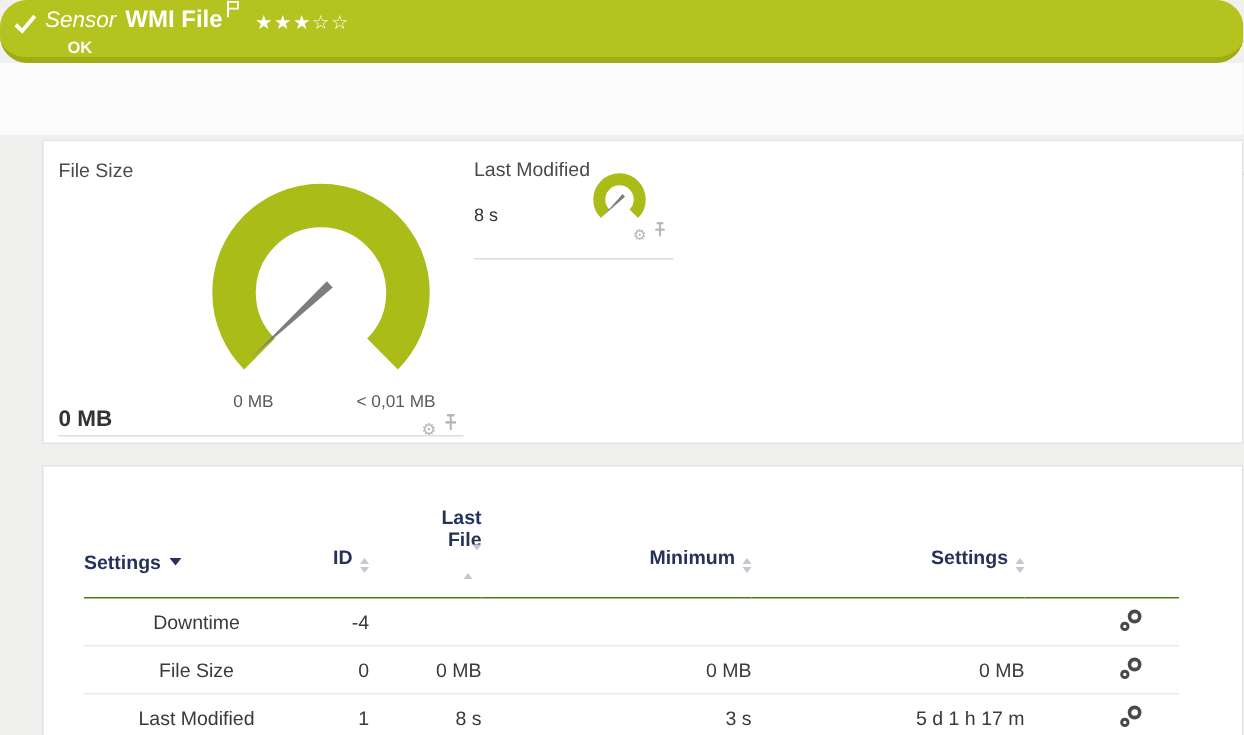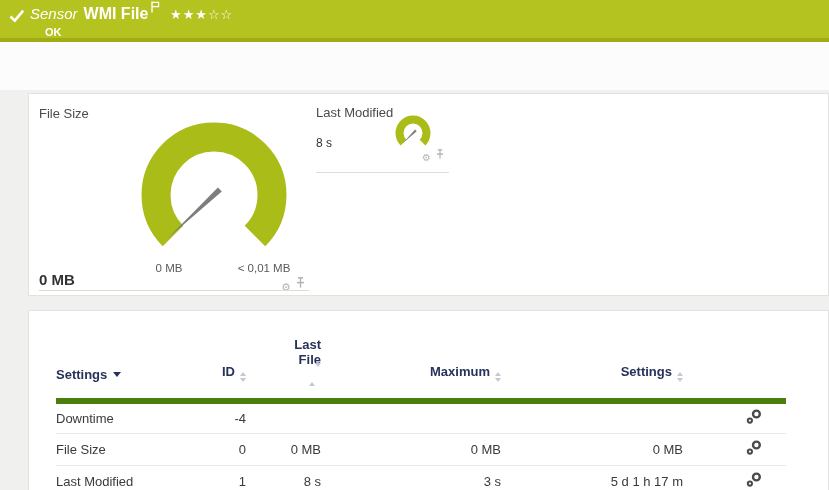--- a/index.html
+++ b/index.html
@@ -2,21 +2,21 @@
 <html><head>
 <meta charset="utf-8">
 <style>
   * { margin:0; padding:0; box-sizing:border-box; }
   html,body { width:829px; height:490px; }
   body { font-family:"Liberation Sans","DejaVu Sans",sans-serif; background:#f0f0ef; }
   .screen { position:relative; width:829px; height:490px; overflow:hidden; background:#f0f0ef; }
 
   
   .hdr { position:absolute; left:0; top:0; width:829px; height:42px;
-         background:#b4c320; border-bottom:4px solid #a0ac14; }
+         background:#b4c320; border-bottom:4px solid #a0ac14;border-radius:18px; }
   .hdr-check { position:absolute; left:9px; top:9px; }
   .hdr-title { position:absolute; left:30px; top:5px; white-space:nowrap; color:#fff; }
   .hdr-title .prefix { font-style:italic; font-size:15px; font-weight:400; margin-right:6px; }
   .hdr-title .name { font-size:16px; font-weight:700; }
   .hdr-flag { position:relative; top:-6px; margin-left:3px; display:inline-block; }
   .hdr-stars { position:absolute; left:170px; top:7px; color:#fff; font-size:13px; letter-spacing:1px; white-space:nowrap; }
   .hdr-status { position:absolute; left:45px; top:26px; color:#fff; font-size:11px; font-weight:700; }
 
   
   .tabbar { position:absolute; left:0; top:42px; width:829px; height:48px; background:#fcfcfc; }
@@ -36,25 +36,25 @@
   .tile-rule { position:absolute; height:1px; background:#ddd; }
   .tile-icons { position:absolute; display:flex; gap:5px; align-items:flex-end; color:#b5b5b5; }
   .gear-glyph { font-size:11px; line-height:10px; color:#b5b5b5; }
   .gauge-scale { position:absolute; font-size:11.5px; color:#5a5a5a; text-align:center; }
   .gauge-value-big { position:absolute; font-size:15px; font-weight:600; color:#333; }
   .gauge-value-sm  { position:absolute; font-size:12px; color:#333; }
 
   
   table.chan { position:absolute; left:27px; top:0; width:730px; border-collapse:collapse; table-layout:fixed; }
   .chan th { font-size:13px; font-weight:700; color:#26325a; vertical-align:bottom;
-             padding:26px 0 16px 0; border-bottom:6px solid #4d7c0f; text-align:right; }
+             padding:26px 0 16px 0; border-bottom:1px solid #4d7c0f; text-align:right; }
   .chan th.c-channel { text-align:left; }
   .chan td { font-size:13px; color:#3a3a3a; height:32px; border-bottom:1px solid #e9e9e9;
              text-align:right; vertical-align:middle; }
-  .chan td.c-channel { text-align:left; }
+  .chan td.c-channel { text-align:center; }
   .chan td.c-tools { text-align:right; padding-right:24px; }
   .caret-down { display:inline-block; width:0; height:0; border-left:4px solid transparent;
                 border-right:4px solid transparent; border-top:5px solid #26325a;
                 margin-left:6px; vertical-align:2px; }
   .sort { display:inline-flex; flex-direction:column; gap:2px; margin-left:5px; vertical-align:0px; }
   .sort i { width:0; height:0; border-left:3.5px solid transparent; border-right:3.5px solid transparent; }
   .sort .u { border-bottom:4px solid #c4c8d0; }
   .sort .d { border-top:4px solid #c4c8d0; }
   .th2 span { display:block; }
   .wrench { cursor:pointer; }
@@ -204,21 +204,21 @@
               </span>
           </th>
           <th class="th2">
             <span>Last</span>
             <span>
                 <span>File</span>
                 <span class="sort"><i class="u"></i><i class="d"></i></span>
               </span>
           </th>
           <th>
-            <span>Maximum</span><span class="sort">
+            <span>Minimum</span><span class="sort">
                 <i class="u"></i>
                 <i class="d"></i>
               </span>
           </th>
           <th>
             <span>Settings</span><span class="sort">
                 <i class="u"></i>
                 <i class="d"></i>
               </span>
           </th>

